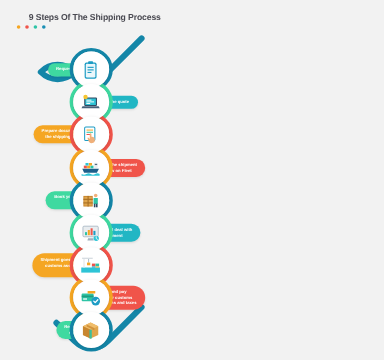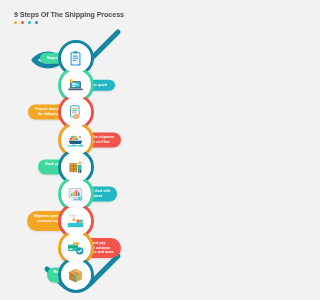--- a/index.html
+++ b/index.html
@@ -57,21 +57,21 @@
     z-index:2;
   }
   .badge svg{width:17px;height:17px;display:block;}
 </style>
 </head>
 <body>
 
 <div id="page" style="background: rgb(242, 242, 242);">
 
   <div id="header">
-    <div id="title" style="color: rgb(74, 74, 82);">9 Steps Of The Shipping Process</div>
+    <div id="title" style="color: rgb(74, 74, 82); text-align: center;">9 Steps Of The Shipping Process</div>
     <div id="dots">
         <span class="dot" style="background: rgb(245, 166, 35);"></span>
         <span class="dot" style="background: rgb(240, 84, 74);"></span>
         <span class="dot" style="background: rgb(46, 196, 166);"></span>
         <span class="dot" style="background: rgb(26, 143, 181);"></span>
       </div>
   </div>
 
   <svg id="flowline" viewBox="0 0 151 274" preserveAspectRatio="none">
     <path id="flowpath" fill="none" stroke="#1486a8" stroke-width="5" stroke-linecap="round" stroke-linejoin="round" d="M 118 6

